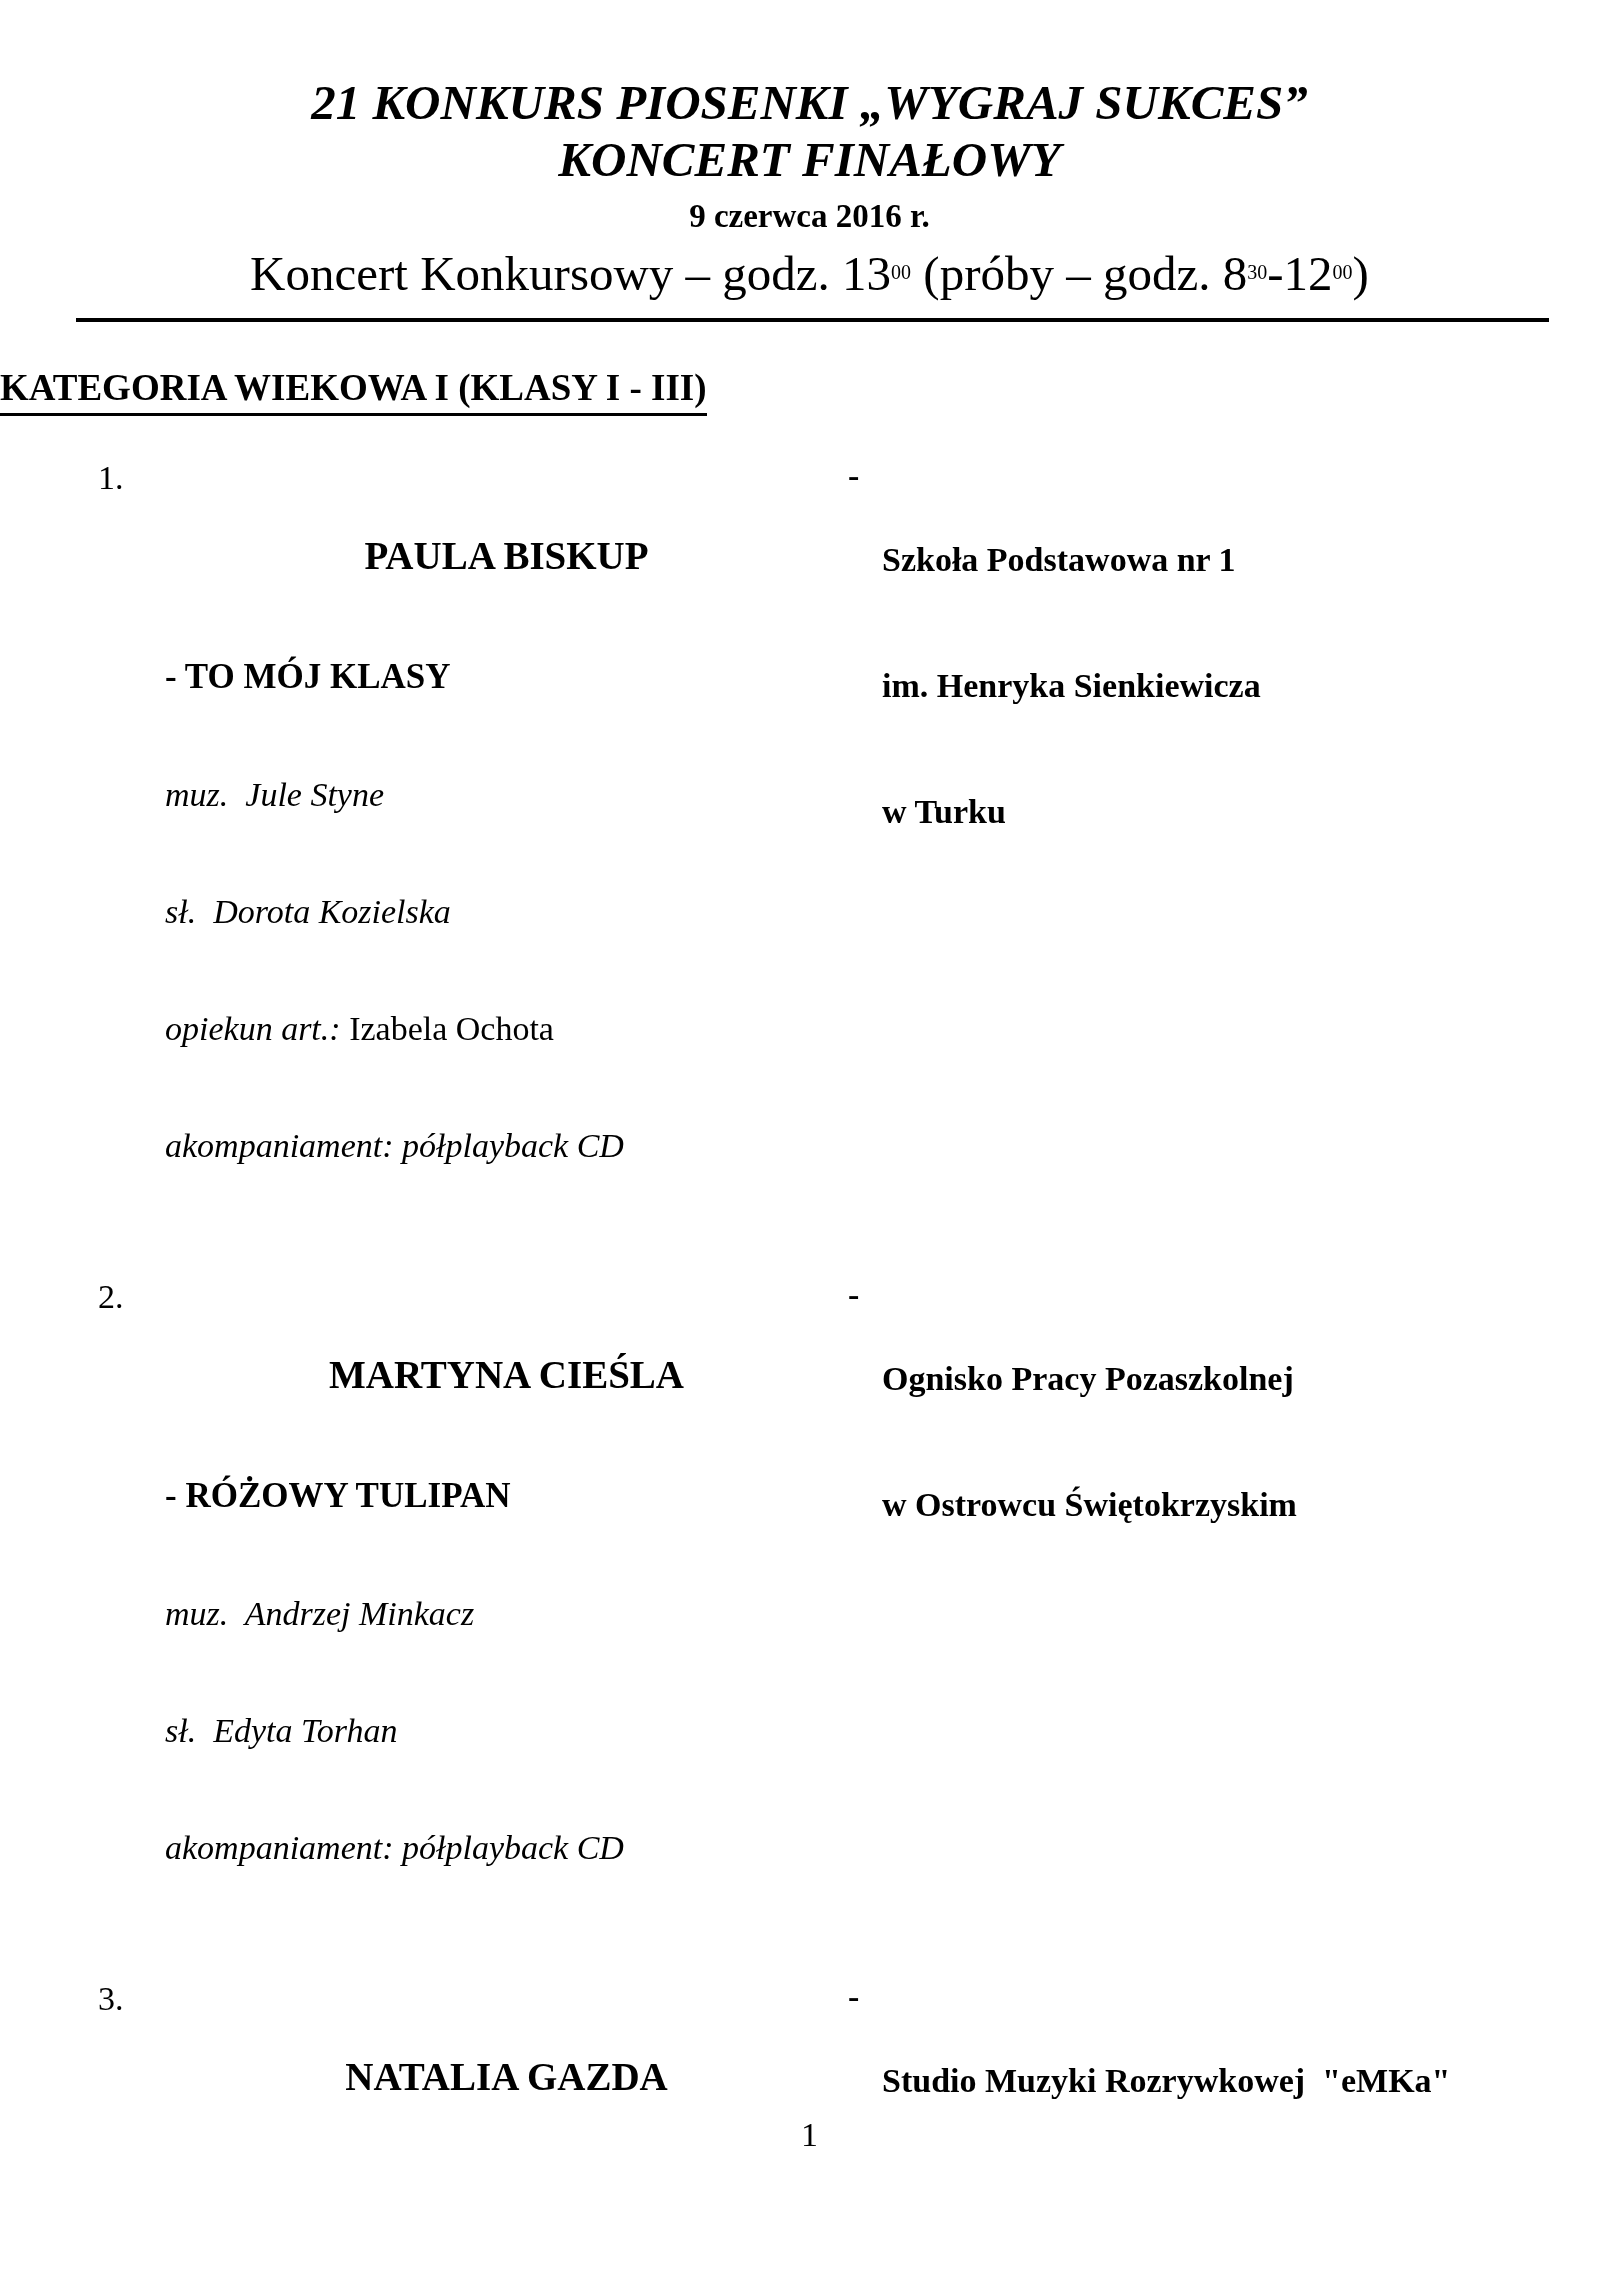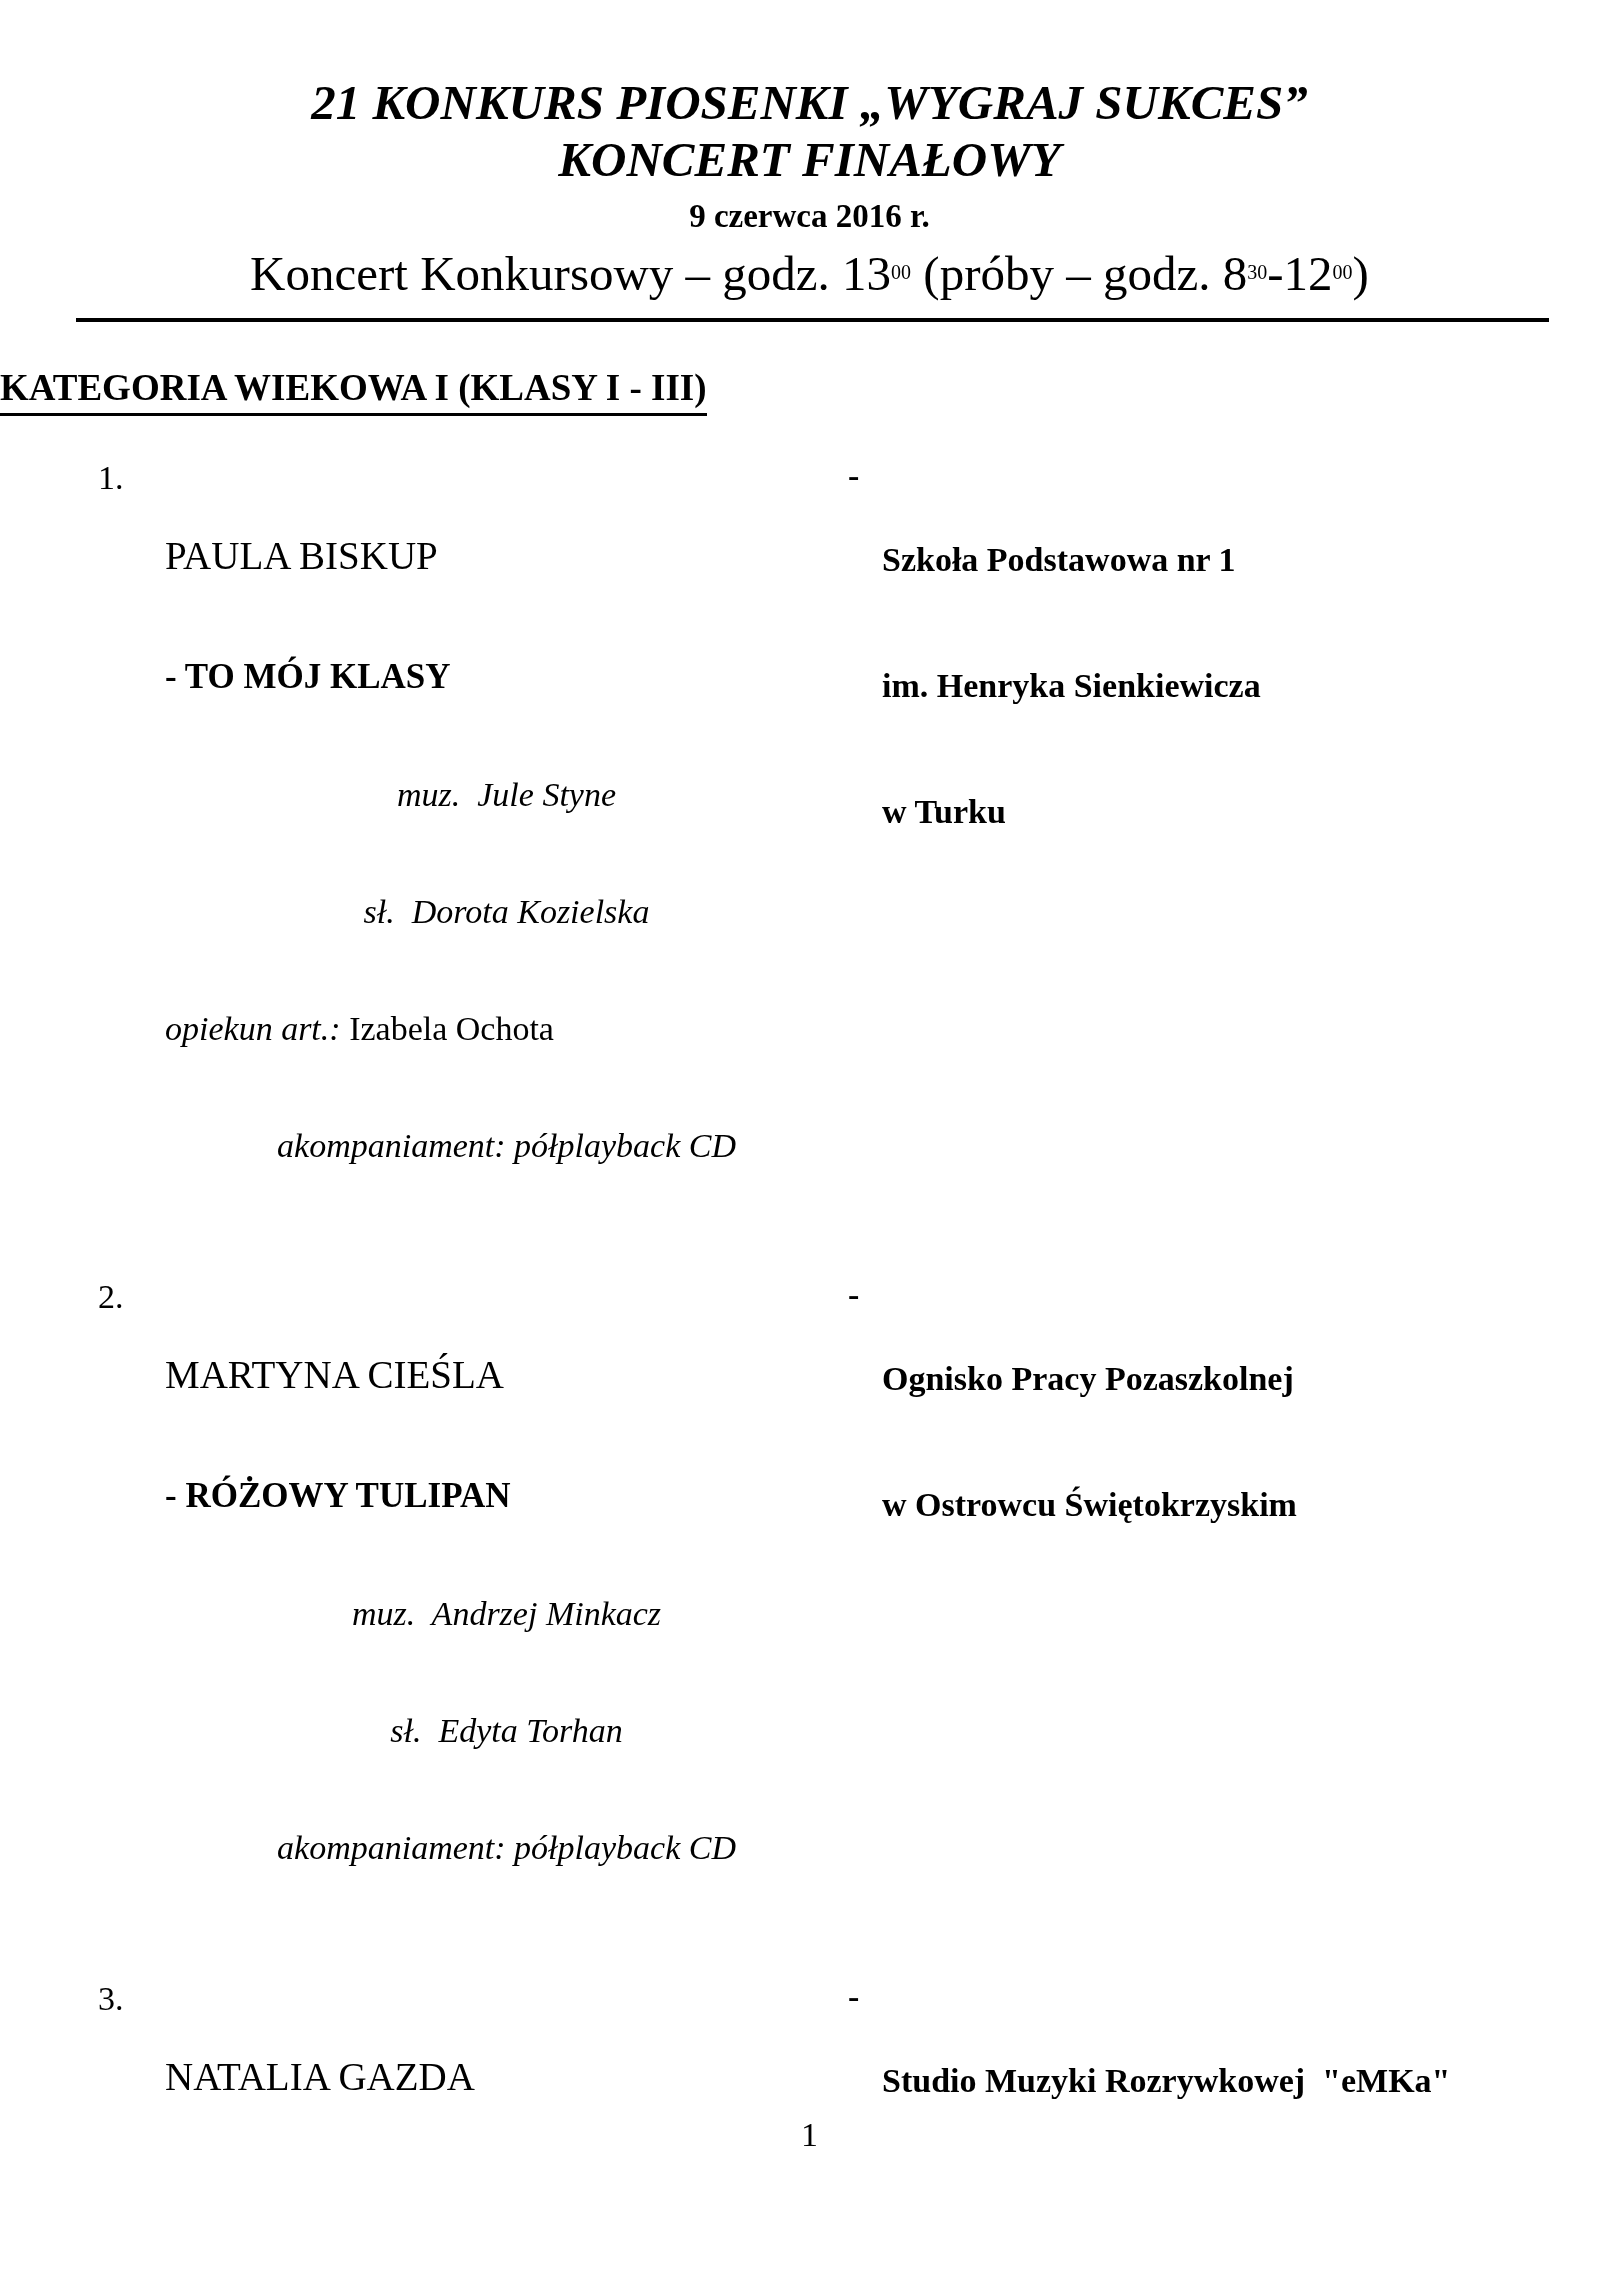--- a/index.html
+++ b/index.html
@@ -21,23 +21,23 @@
 
   
   .heading { margin-top:43px; font-size:37px; font-weight:bold; line-height:45px; }
   .heading .u { display:inline-block; border-bottom:3.9px solid #000; padding-bottom:2.9px; }
 
   
   .entries { margin-top:39px; }
   .entry { display:flex; margin-bottom:31px; }
   .num { margin-left:98px; width:67px; font-size:34px; line-height:45px; }
   .left { width:683px; font-size:34px; line-height:39px; white-space:pre-wrap; }
-  .left .name { font-size:39px; font-weight:normal; line-height:45px; }
+  .left .name { font-size:39px; font-weight:bold; line-height:45px;text-align:center; }
   .left .song { font-size:35px; font-weight:bold; line-height:41px; }
-  .it { font-style:italic;text-align:center; }
+  .it { font-style:italic; }
   .right { display:flex; font-weight:bold; font-size:34px; line-height:42px; white-space:pre-wrap; }
   .dash { width:34px; }
 
   
   .footer { position:absolute; top:2115px; left:0; width:100%; text-align:center; font-size:34px; line-height:39px; }
 </style>
 </head>
 <body>
 
 <div class="page">

